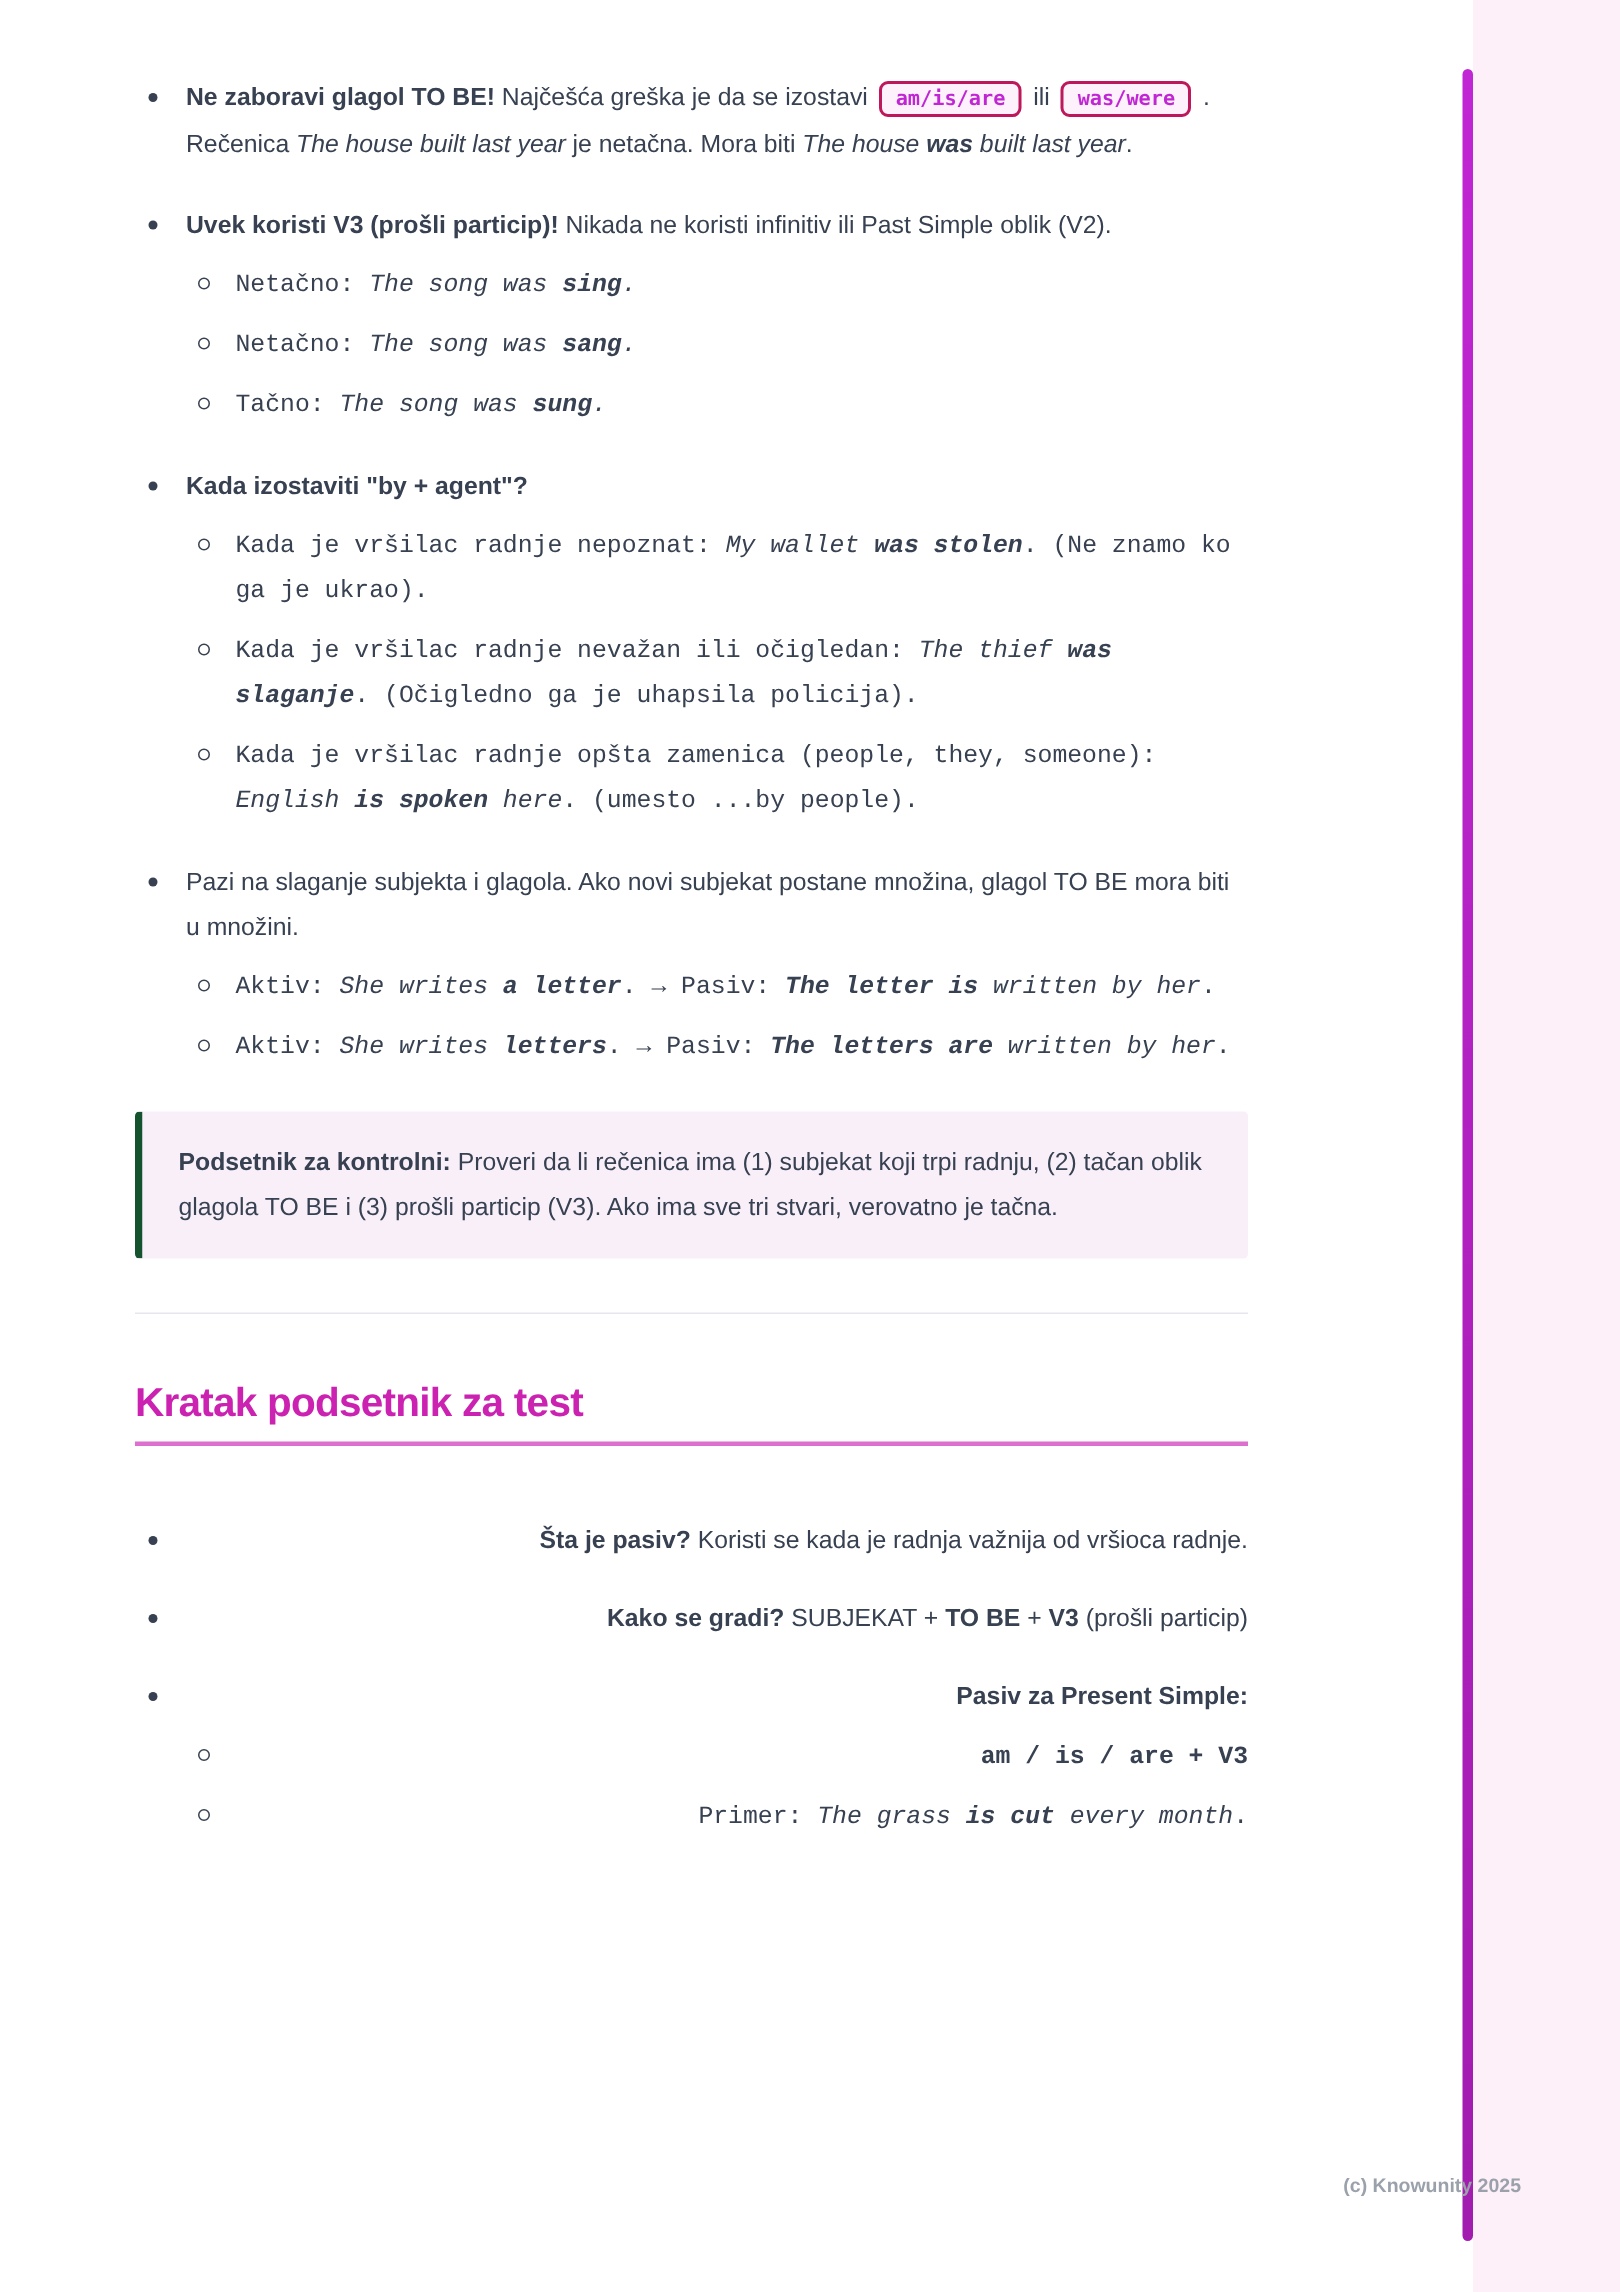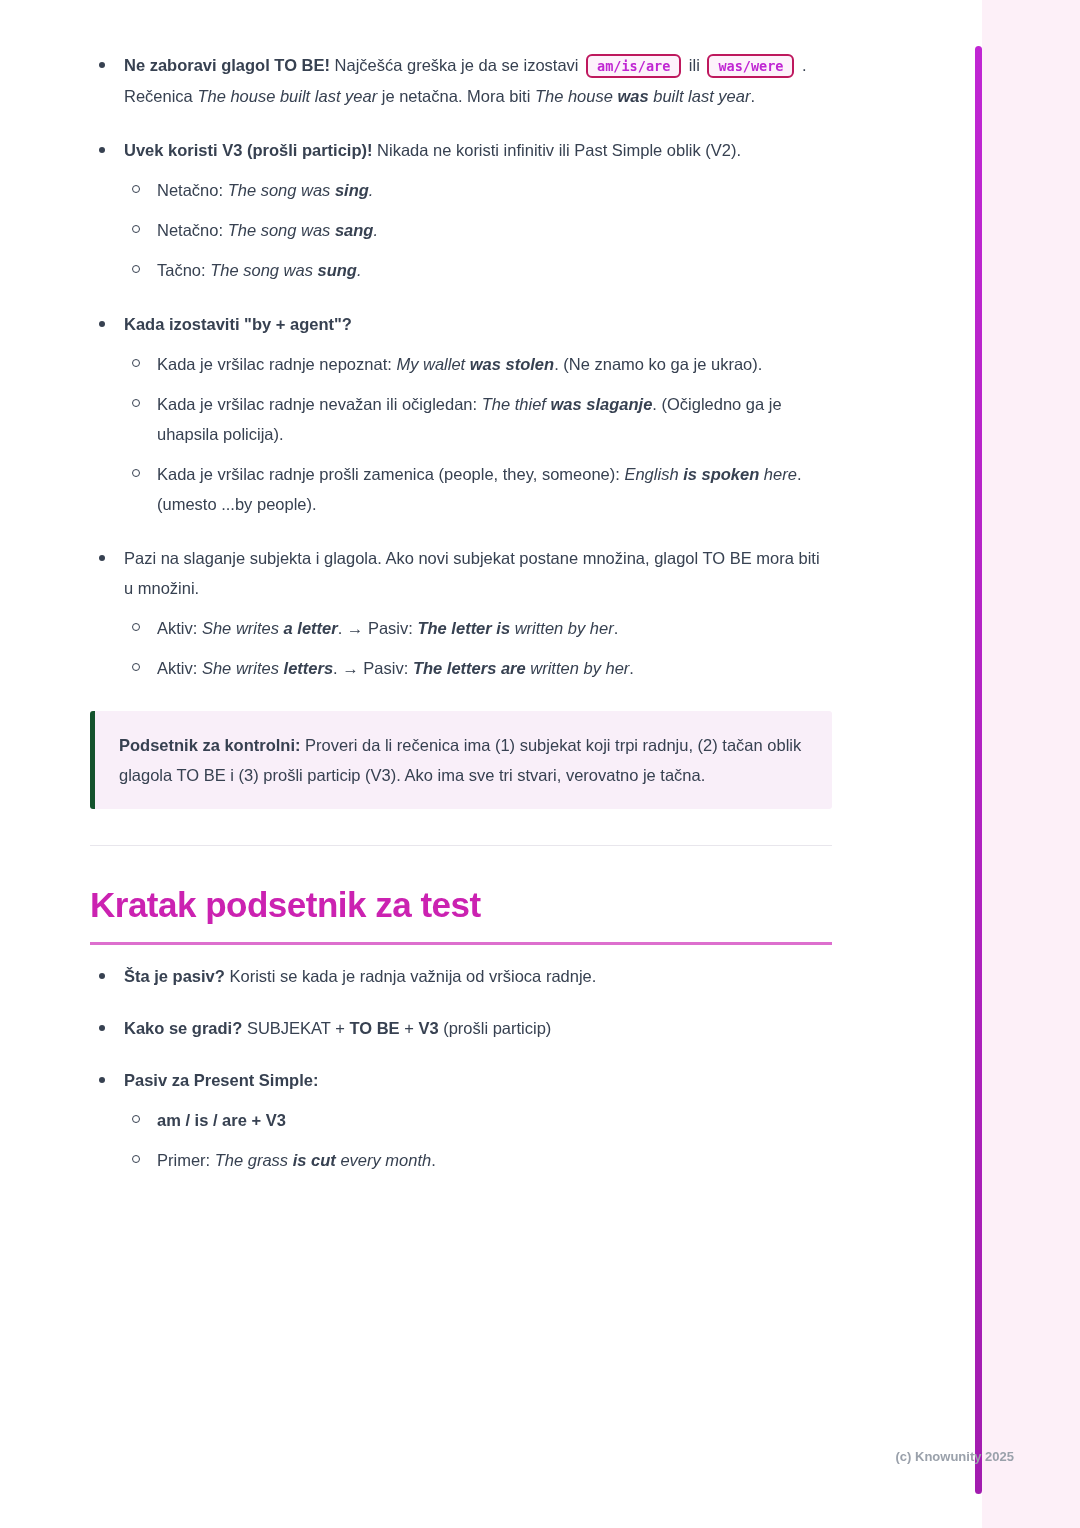--- a/index.html
+++ b/index.html
@@ -33,21 +33,21 @@
     position:absolute; left:90px; top:50px; width:742px;
     font-size:16.5px; line-height:30px;
   }
 
   ul { list-style:none; }
   .l1 > li { position:relative; padding-left:34px; margin-bottom:24px; }
   .l1 > li::before {
     content:""; position:absolute; left:9px; top:12px;
     width:6px; height:6px; border-radius:50%; background:#374151;
   }
-  .l2 { margin-top:10px; }
+  .l2 { margin-top:10px;font-family:Liberation Mono, monospace; }
   .l2 > li { position:relative; padding-left:33px; margin-bottom:10px; }
   .l2 > li::before {
     content:""; position:absolute; left:8px; top:10px;
     width:6px; height:6px; border-radius:50%;
     border:1.6px solid #374151; background:transparent;
   }
   .l2 > li:last-child { margin-bottom:0; }
 
   .b { font-weight:700; }
   .i { font-style:italic; }
@@ -67,26 +67,26 @@
     margin:28px 0 0 0;
   }
 
   .divider {
     border:none; border-top:1px solid #e8e6ec;
     margin:36px 0 0 0;
   }
 
   .section-heading {
     margin-top:38px;
-    font-size:35px; line-height:42px; font-weight:800;
+    font-size:27px; line-height:42px; font-weight:800;
     color:#cb22b1; letter-spacing:-0.5px;
-    padding-bottom:16px;
+    padding-bottom:5px;
     border-bottom:3px solid #dd6fce;
   }
-  .summary-list { margin-top:16px; }
+  .summary-list { margin-top:48px;text-align:right; }
   .summary-list > li { margin-bottom:22px; }
 </style>
 </head>
 <body>
 
 <div class="page">
 
   <div class="content">
 
     <ul class="l1">
@@ -110,21 +110,21 @@
       <li>
         <div><span class="b">Kada izostaviti "by + agent"?</span></div>
         <ul class="l2">
           <li>
               <div><span>Kada je vršilac radnje nepoznat: </span><span class="i">My wallet </span><span class="b i">was stolen</span><span>. (Ne znamo ko ga je ukrao).</span></div>
             </li>
           <li>
               <div><span>Kada je vršilac radnje nevažan ili očigledan: </span><span class="i">The thief </span><span class="b i">was slaganje</span><span>. (Očigledno ga je uhapsila policija).</span></div>
             </li>
           <li>
-              <div><span>Kada je vršilac radnje prošli zamenica (people, they, someone): </span><span class="i">English </span><span class="b i">is spoken</span><span class="i"> here</span><span>. (umesto ...by people).</span></div>
+              <div><span>Kada je vršilac radnje opšta zamenica (people, they, someone): </span><span class="i">English </span><span class="b i">is spoken</span><span class="i"> here</span><span>. (umesto ...by people).</span></div>
             </li>
         </ul>
       </li>
       <li>
         <div><span>Pazi na slaganje subjekta i glagola. Ako novi subjekat postane množina, glagol TO BE mora biti u množini.</span></div>
         <ul class="l2">
           <li>
               <div><span>Aktiv: </span><span class="i">She writes </span><span class="b i">a letter</span><span>. → Pasiv: </span><span class="b i">The letter is</span><span class="i"> written by her</span><span>.</span></div>
             </li>
           <li>

